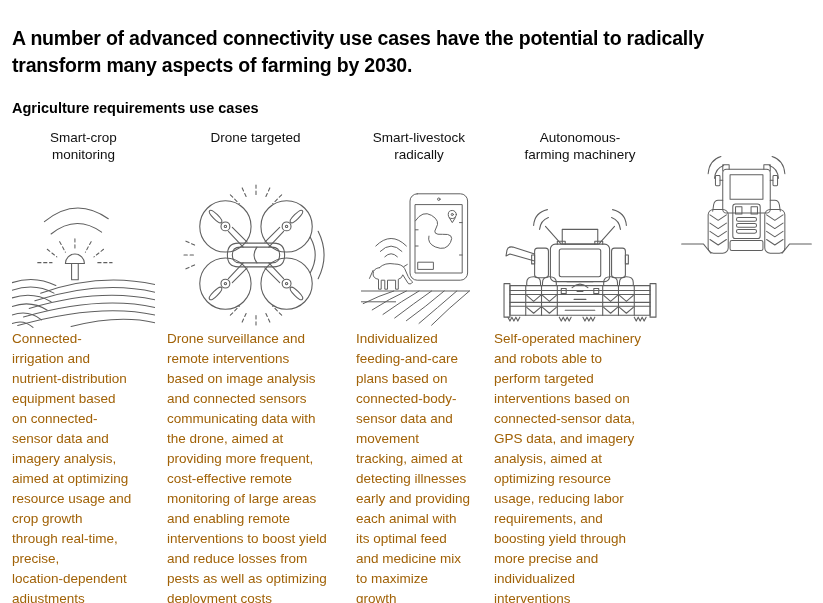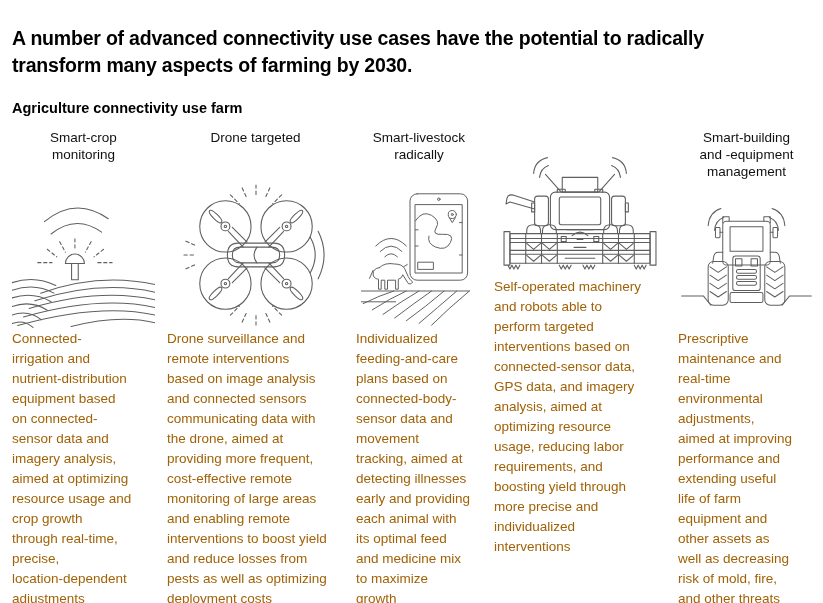--- a/index.html
+++ b/index.html
@@ -41,21 +41,21 @@
   .ln { fill:none; stroke:#5f5f5f; stroke-width:1.1; stroke-linecap:round; stroke-linejoin:round; }
   .dash { stroke-dasharray:3.4 2.8; }
 </style>
 </head>
 <body>
 
 <div class="page">
 
   <h1 class="title">A number of advanced connectivity use cases have the potential to radically transform many aspects of farming by 2030.</h1>
 
-  <div class="section-label">Agriculture connectivity use farm</div>
+  <div class="section-label">Agriculture requirements use cases</div>
 
   <div class="columns">
 
     <div class="col">
       <div class="col-header">Smart-crop
 monitoring</div>
       <div class="illus">
         <svg width="143" height="146" viewBox="0 0 150 150" role="img" aria-label="crop-field-sensor">
           <g class="ln">
             <g>
@@ -197,20 +197,22 @@
 detecting illnesses
 early and providing
 each animal with
 its optimal feed
 and medicine mix
 to maximize
 growth</div>
     </div>
 
     <div class="col">
+      <div class="col-header">Autonomous-
+farming machinery</div>
       <div class="illus">
         <svg width="168" height="148" viewBox="0 0 170 150" role="img" aria-label="connected-combine-harvester">
           <g class="ln">
             <g>
               <path d="M66,64 L50,46 M38,45 Q39,32 52,29 M44,49 Q45,40 53,37"></path>
               <path d="M104,64 L120,46 M132,45 Q131,32 118,29 M126,49 Q125,40 117,37"></path>
             </g>
             <g>
               <rect x="67" y="49" width="36" height="15"></rect>
               <rect x="55" y="64" width="60" height="38" rx="5"></rect>
@@ -249,23 +251,20 @@
 optimizing resource
 usage, reducing labor
 requirements, and
 boosting yield through
 more precise and
 individualized
 interventions</div>
     </div>
 
     <div class="col">
-      <div class="col-header">Smart-building
-and -equipment
-management</div>
       <div class="illus">
         <svg width="137" height="142" viewBox="0 0 150 150" role="img" aria-label="connected-tractor">
           <g class="ln">
             <g>
               <path d="M33,43 Q34,28 47,24 M40,48 Q41,37 50,34"></path>
               <path d="M117,43 Q116,28 103,24 M110,48 Q109,37 100,34"></path>
             </g>
             <g>
               <path d="M49,40 v-7 h7 v5 M101,40 v-7 h-7 v5"></path>
               <rect x="49" y="38" width="52" height="48" rx="4"></rect>
@@ -291,30 +290,16 @@
             </g>
             <g>
               <rect x="57" y="116" width="36" height="11" rx="2"></rect>
             </g>
             <g>
               <path d="M4,120 H28 L36,130 M114,130 L122,120 H146"></path>
             </g>
           </g>
         </svg>
       </div>
-      <div class="desc">Prescriptive
-maintenance and
-real-time
-environmental
-adjustments,
-aimed at improving
-performance and
-extending useful
-life of farm
-equipment and
-other assets as
-well as decreasing
-risk of mold, fire,
-and other threats</div>
     </div>
 
   </div>
 </div>
 
 </body></html>

